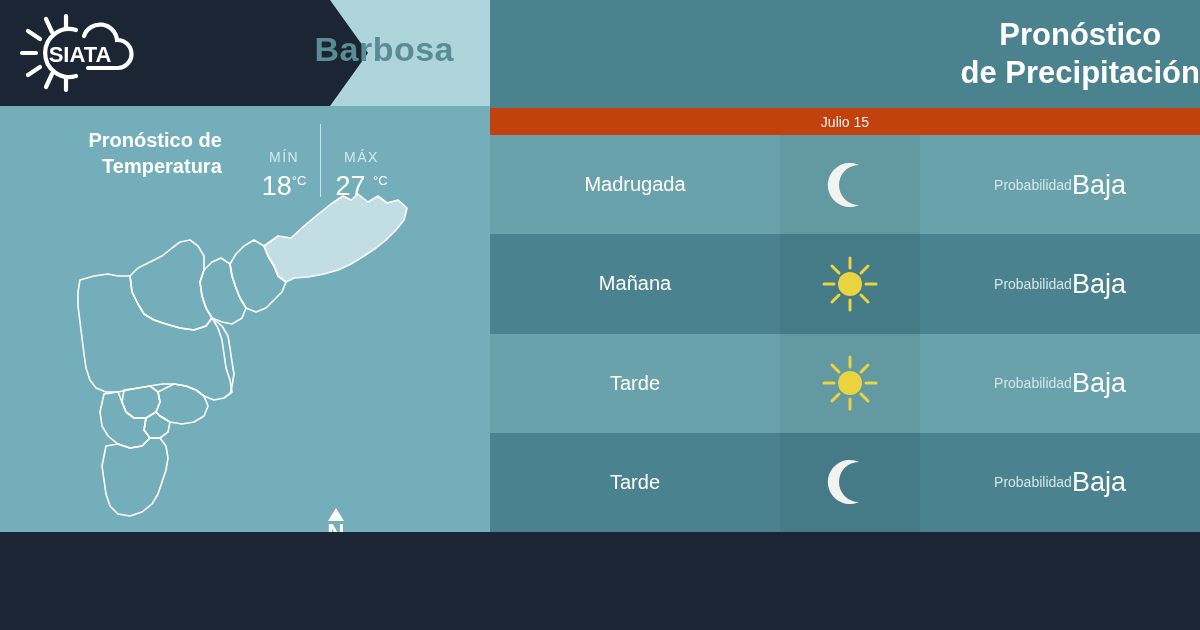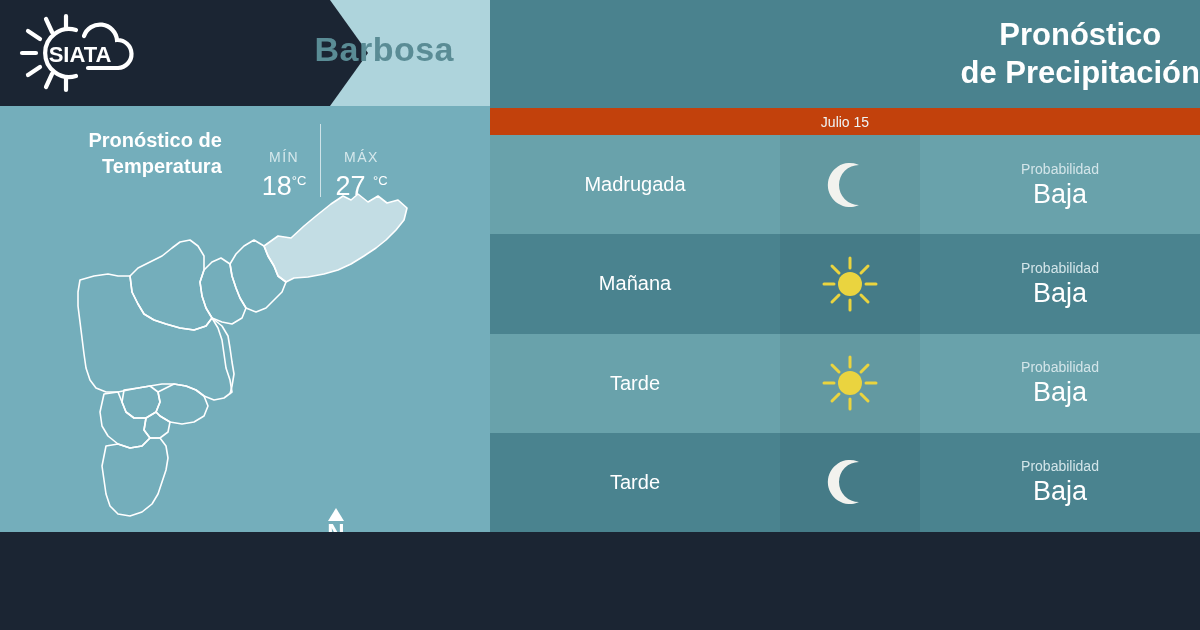--- a/index.html
+++ b/index.html
@@ -91,21 +91,21 @@
   .row.even{background:#4a838f;}
   .c-period{
     width:290px;display:flex;align-items:center;justify-content:center;
     color:#ffffff;font-size:20px;
   }
   .c-icon{
     width:140px;display:flex;align-items:center;justify-content:center;
     background:rgba(0,0,0,0.055);
   }
   .c-prob{
-    width:280px;display:flex;flex-direction:column;
+    width:280px;display:flex;flex-direction:row;
     align-items:center;justify-content:center;
   }
   .prob-lbl{font-size:14px;color:#d3e5e9;line-height:18px;}
   .prob-val{font-size:27px;color:#ffffff;line-height:32px;}
 
   
   .footer{
     position:absolute;left:0;top:532px;width:1200px;height:98px;
     background:#1b2533;
   }

